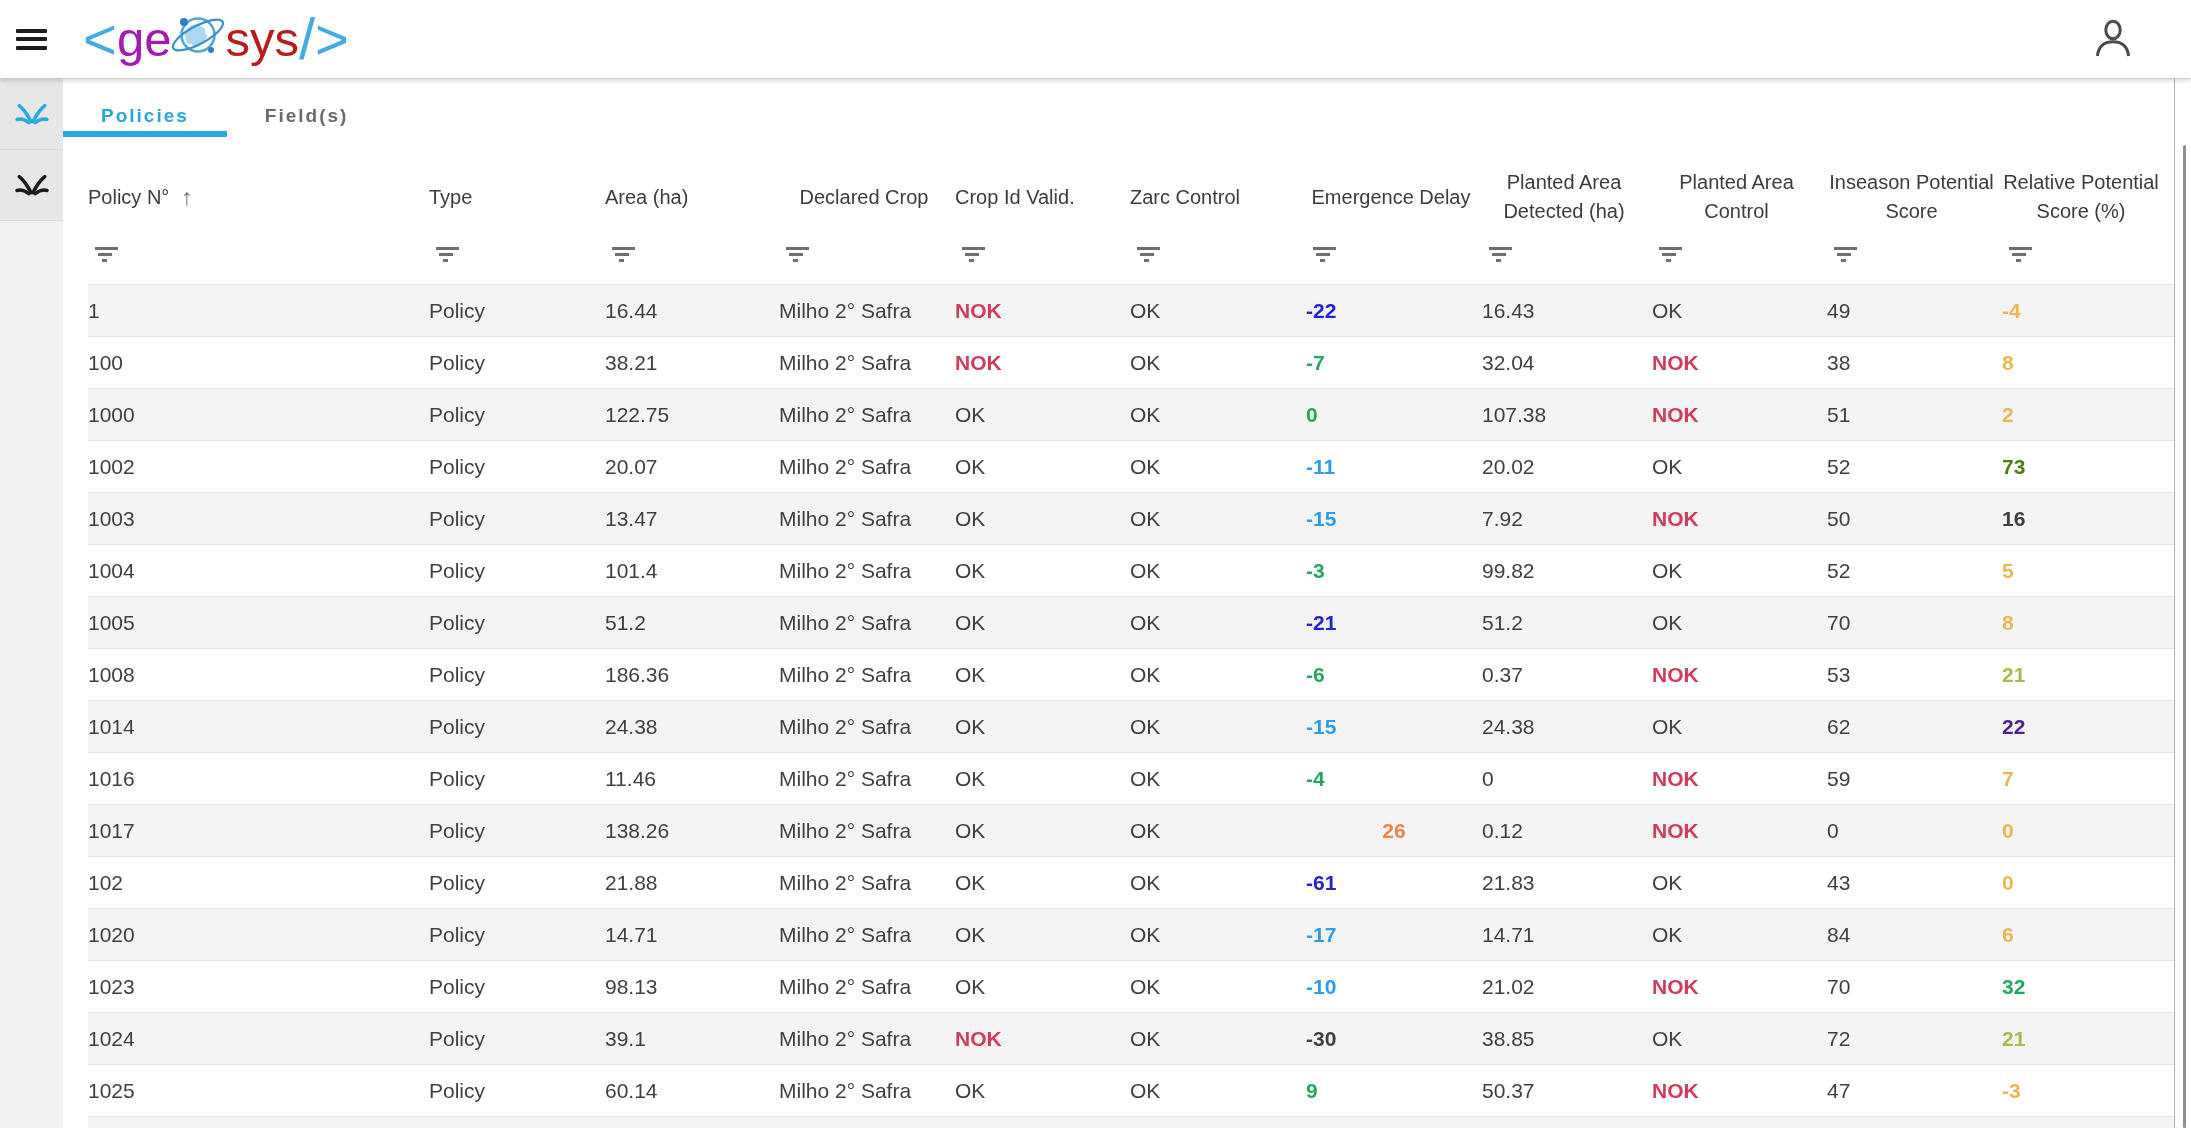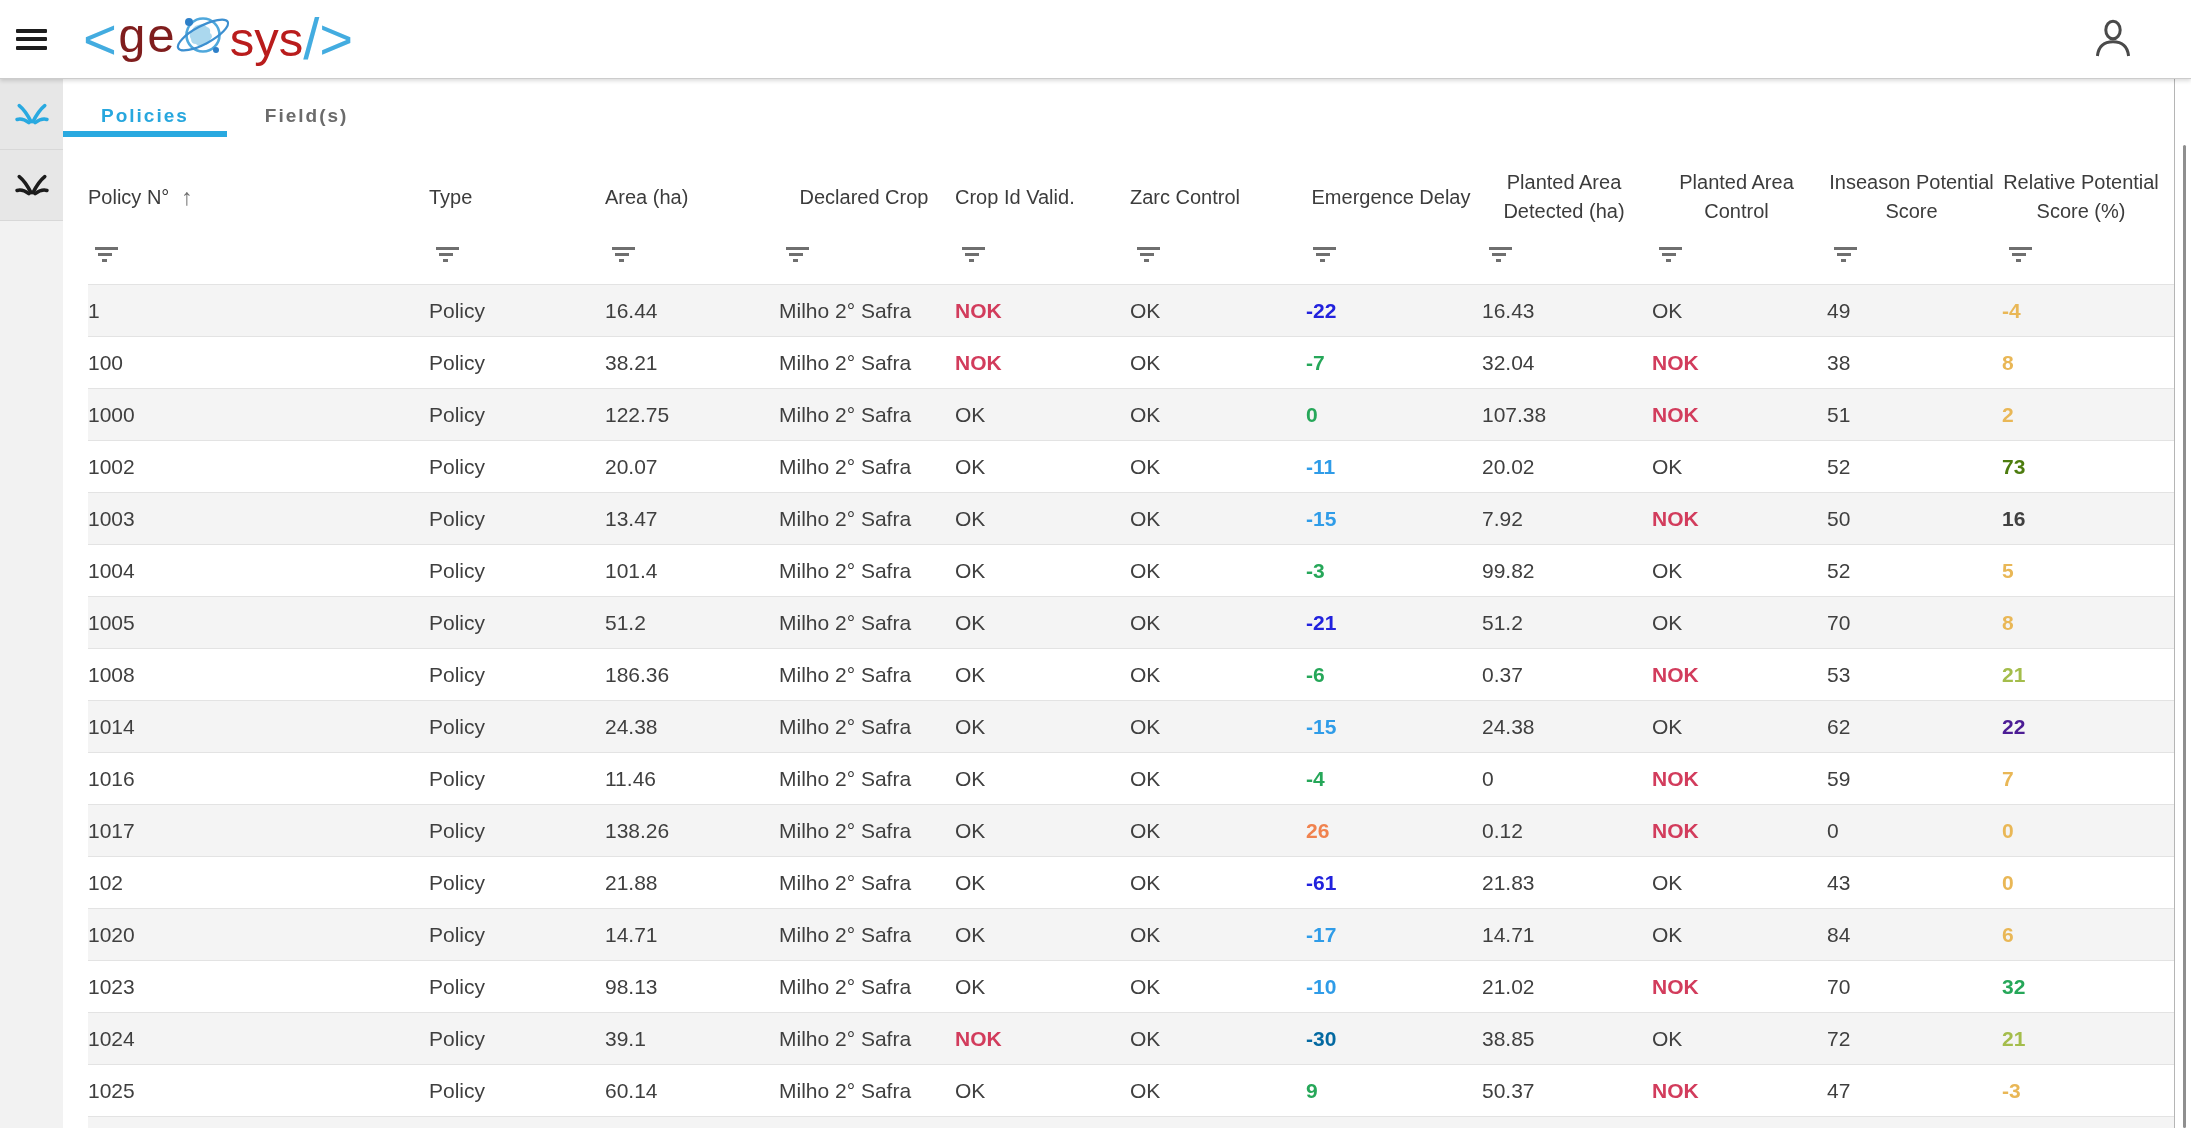--- a/index.html
+++ b/index.html
@@ -13,21 +13,21 @@
   
   .topbar{
     height:79px; background:#fff; display:flex; align-items:center;
     border-bottom:1px solid #cccccc; box-shadow:0 2px 4px rgba(0,0,0,.14);
     position:relative; z-index:10;
   }
   .hamburger{ width:31px; margin-left:16px; cursor:pointer; }
   .hamburger span{ display:block; height:4px; background:#1d1d1d; margin:4.5px 0; border-radius:1px; }
   .logo{ display:flex; align-items:center; margin-left:36px; font-size:49px; line-height:1; user-select:none; }
   .logo .seg-blue{ color:#b91c1c; }
-  .logo .seg-green{ color:#7f1d1d; font-weight:500;font-family:Liberation Mono, monospace; }
+  .logo .seg-green{ color:#a21caf; font-weight:500; }
   .logo .bracket{ font-size:58px; font-weight:300; color:#43ace0; }
   .logo .globe{ margin:0 -4px; position:relative; top:2px; }
   .topbar .user{ margin-left:auto; margin-right:54px; display:flex; }
 
   
   .app{ display:flex; height:1049px; }
   .sidebar{ width:63px; background:#f2f2f2; flex:none; }
   .side-tile{
     height:71px; background:#e7e7e7; border-bottom:1px solid #d8d8d8;
     display:flex; align-items:center; justify-content:center; cursor:pointer;
@@ -388,21 +388,21 @@
             <div class="td">59</div>
             <div class="td" style="color: rgb(233, 183, 86); font-weight: 700;">7</div>
           </div>
           <div class="tr grid-cols odd">
             <div class="td">1017</div>
             <div class="td">Policy</div>
             <div class="td">138.26</div>
             <div class="td">Milho 2° Safra</div>
             <div class="td">OK</div>
             <div class="td">OK</div>
-            <div class="td" style="color: rgb(240, 130, 78); font-weight: 700;">26</div>
+            <div class="td" style="color: rgb(240, 130, 78); font-weight: 700; text-align: center;">26</div>
             <div class="td">0.12</div>
             <div class="td" style="color: rgb(210, 60, 92); font-weight: 700;">NOK</div>
             <div class="td">0</div>
             <div class="td" style="color: rgb(233, 183, 86); font-weight: 700;">0</div>
           </div>
           <div class="tr grid-cols even">
             <div class="td">102</div>
             <div class="td">Policy</div>
             <div class="td">21.88</div>
             <div class="td">Milho 2° Safra</div>
@@ -440,21 +440,21 @@
             <div class="td">70</div>
             <div class="td" style="color: rgb(38, 167, 89); font-weight: 700;">32</div>
           </div>
           <div class="tr grid-cols odd">
             <div class="td">1024</div>
             <div class="td">Policy</div>
             <div class="td">39.1</div>
             <div class="td">Milho 2° Safra</div>
             <div class="td" style="color: rgb(210, 60, 92); font-weight: 700;">NOK</div>
             <div class="td">OK</div>
-            <div class="td" style="color: #0369a1; font-weight: 700;">-30</div>
+            <div class="td" style="color: #404040; font-weight: 700;">-30</div>
             <div class="td">38.85</div>
             <div class="td">OK</div>
             <div class="td">72</div>
             <div class="td" style="color: rgb(164, 189, 75); font-weight: 700;">21</div>
           </div>
           <div class="tr grid-cols even">
             <div class="td">1025</div>
             <div class="td">Policy</div>
             <div class="td">60.14</div>
             <div class="td">Milho 2° Safra</div>

